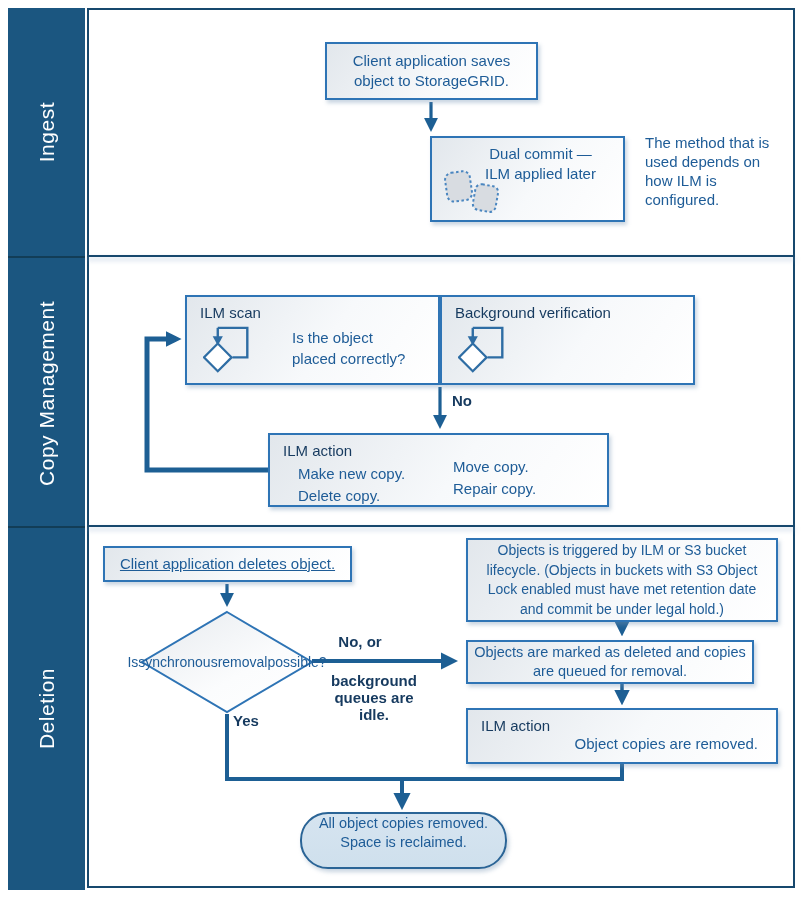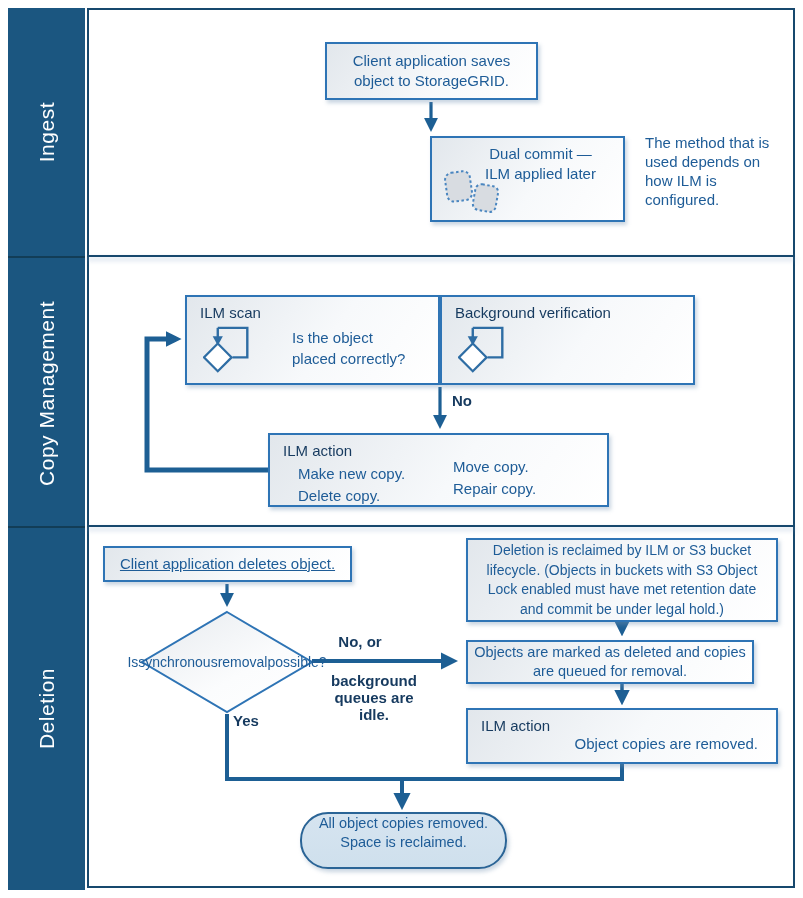--- a/index.html
+++ b/index.html
@@ -146,21 +146,21 @@
       <span>removal</span>
       <br>
       <span>possible?</span>
     </div>
 
   <div class="blabel" style="left:325px;top:633px;width:70px;text-align:center;">No, or</div>
   <div class="blabel" style="left:318px;top:672px;width:112px;text-align:center;line-height:17px;"><span>background</span><br><span>queues are idle.</span></div>
   <div class="blabel" style="left:233px;top:712px;">Yes</div>
 
   <div class="fbox center" style="left:466px;top:538px;width:312px;height:84px;font-size:14px;line-height:19.5px;">
-    <div><span>Deletion is reclaimed by ILM or  S3 bucket</span><br><span>lifecycle. (Objects in buckets with S3 Object</span><br><span>Lock enabled must have met retention date</span><br><span>and commit be under legal hold.)</span></div>
+    <div><span>Objects is triggered by ILM or  S3 bucket</span><br><span>lifecycle. (Objects in buckets with S3 Object</span><br><span>Lock enabled must have met retention date</span><br><span>and commit be under legal hold.)</span></div>
   </div>
 
   <div class="fbox center" style="left:466px;top:640px;width:288px;height:44px;font-size:14.5px;line-height:19px;">
     <div><span>Objects are marked as deleted and copies</span><br><span>are queued for removal.</span></div>
   </div>
 
   <div class="fbox" style="left:466px;top:708px;width:312px;height:56px;">
     <div class="title">ILM action</div>
     <div class="qtext" style="right:18px;bottom:8px;">Object copies are removed.</div>
   </div>

